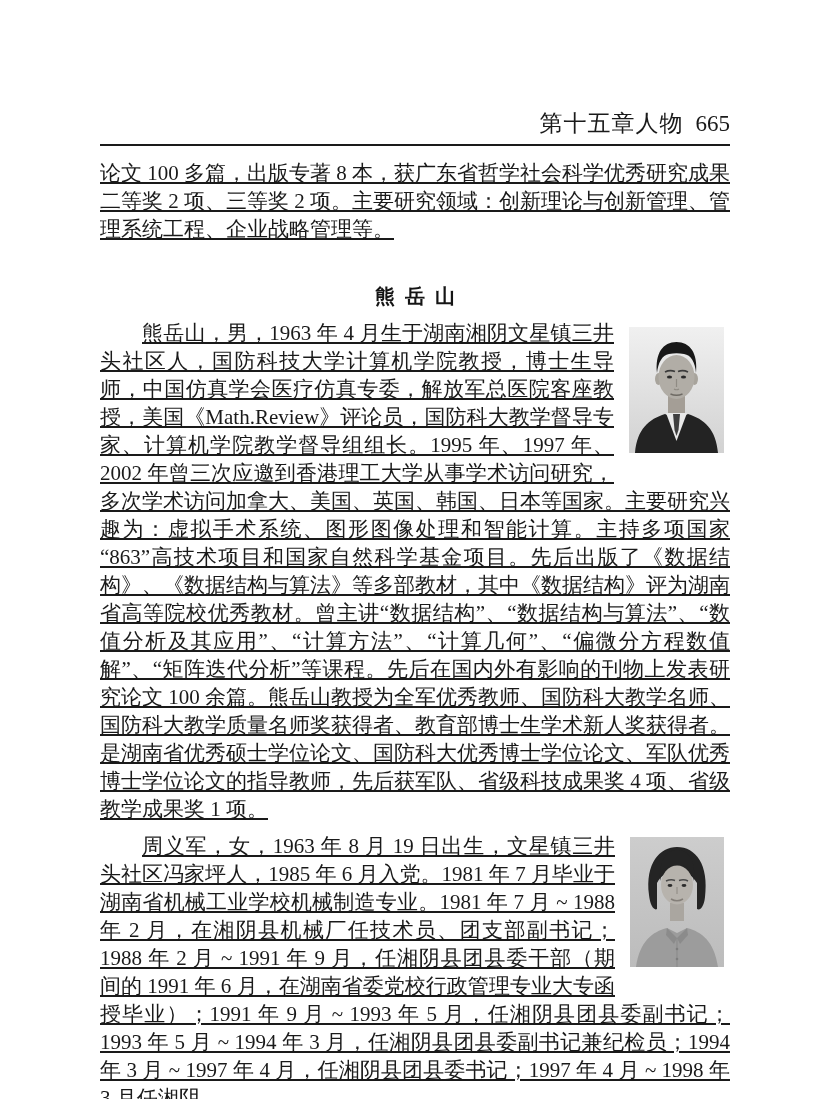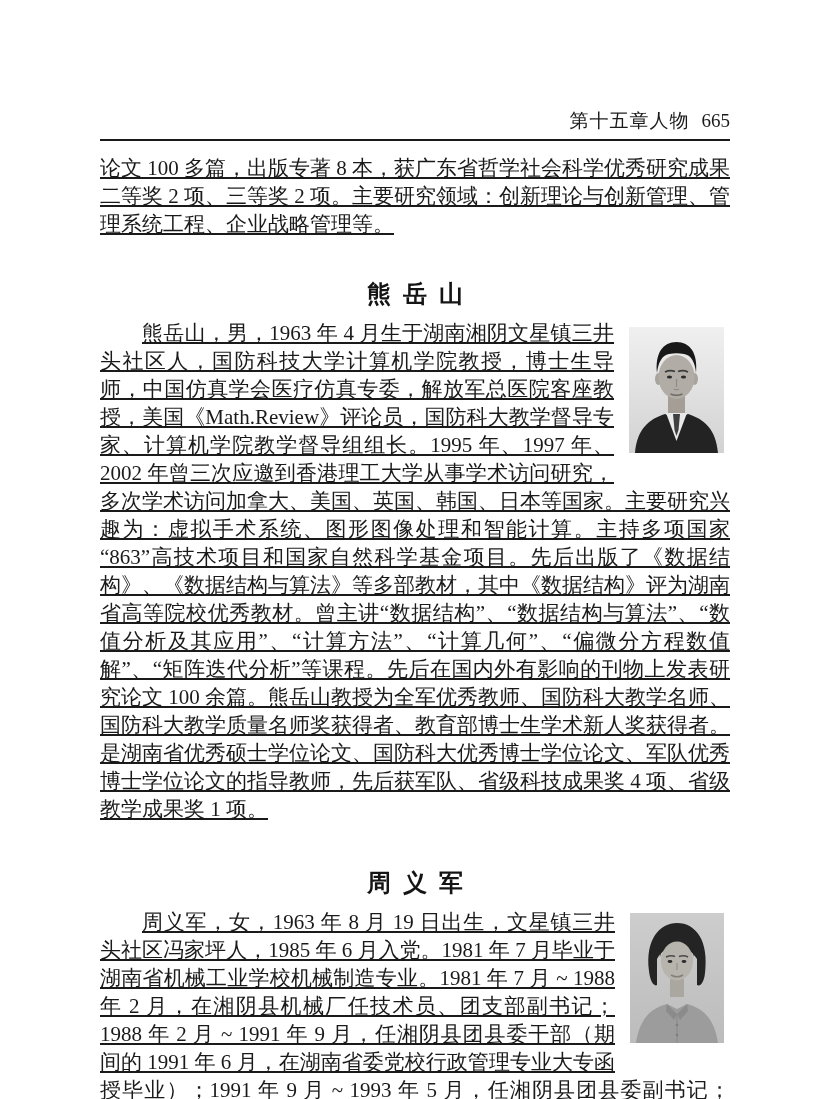--- a/index.html
+++ b/index.html
@@ -17,38 +17,38 @@
     width: 630px;
     margin-left: 100px;
     padding-top: 108px;
   }
   .running-head {
     display: flex;
     justify-content: flex-end;
     align-items: baseline;
     border-bottom: 2px solid #1a1a1a;
     padding-bottom: 5px;
-    font-size: 19px;
+    font-size: 23px;
     letter-spacing: 1px;
   }
   .running-head .head-section { }
   .running-head .head-pagenum { margin-left: 12px; letter-spacing: 0; }
   .body-text {
     font-size: 21px;
     line-height: 28px;
     text-align: justify;
     color: #1a1a1a;
     text-decoration: underline;
   }
   .intro { margin-top: 13px; }
   .person-name {
     text-align: center;
     font-family: "Liberation Sans", "DejaVu Sans", sans-serif;
     font-weight: 700;
-    font-size: 24px;
+    font-size: 20px;
     letter-spacing: 0.5em;
     text-indent: 0.5em;
     color: #141414;
   }
   .heading-1 { margin-top: 40px; }
   .heading-2 { margin-top: 44px; }
   .bio { margin-top: 9px; }
   .bio .body-text { text-indent: 2em; }
   .photo-float {
     float: right;
@@ -95,21 +95,20 @@
           <path d="M49 44.5 q5 -2 10 0.5" stroke="#3c3c3c" stroke-width="1.6" fill="none"></path>
           <ellipse cx="40.5" cy="50" rx="2.6" ry="1.5" fill="#2a2a2a"></ellipse>
           <ellipse cx="54.5" cy="50" rx="2.6" ry="1.5" fill="#2a2a2a"></ellipse>
           <path d="M47.5 52 l0 8 m-2.5 2 q2.5 1.5 5 0" stroke="#8f8b84" stroke-width="1.2" fill="none"></path>
           <path d="M41.5 67 q6 2.5 12 0" stroke="#6e6a64" stroke-width="1.4" fill="none"></path>
         </svg>
       </span>
       <p class="body-text">熊岳山，男，1963 年 4 月生于湖南湘阴文星镇三井头社区人，国防科技大学计算机学院教授，博士生导师，中国仿真学会医疗仿真专委，解放军总医院客座教授，美国《Math.Review》评论员，国防科大教学督导专家、计算机学院教学督导组组长。1995 年、1997 年、2002 年曾三次应邀到香港理工大学从事学术访问研究，多次学术访问加拿大、美国、英国、韩国、日本等国家。主要研究兴趣为：虚拟手术系统、图形图像处理和智能计算。主持多项国家“863”高技术项目和国家自然科学基金项目。先后出版了《数据结构》、《数据结构与算法》等多部教材，其中《数据结构》评为湖南省高等院校优秀教材。曾主讲“数据结构”、“数据结构与算法”、“数值分析及其应用”、“计算方法”、“计算几何”、“偏微分方程数值解”、“矩阵迭代分析”等课程。先后在国内外有影响的刊物上发表研究论文 100 余篇。熊岳山教授为全军优秀教师、国防科大教学名师、国防科大教学质量名师奖获得者、教育部博士生学术新人奖获得者。是湖南省优秀硕士学位论文、国防科大优秀博士学位论文、军队优秀博士学位论文的指导教师，先后获军队、省级科技成果奖 4 项、省级教学成果奖 1 项。</p>
     </div>
 
-    <h2 class="person-name heading-2">周义军</h2>
 
     <div class="bio">
       <span class="photo-float photo-2">
         <svg width="94" height="130" viewBox="0 0 94 130">
           <defs>
             <linearGradient id="wbg" x1="0" x2="0" y1="0" y2="1">
               <stop offset="0%" stop-color="#cdcdcd"></stop>
               <stop offset="100%" stop-color="#bcbcbc"></stop>
             </linearGradient>
           </defs>

